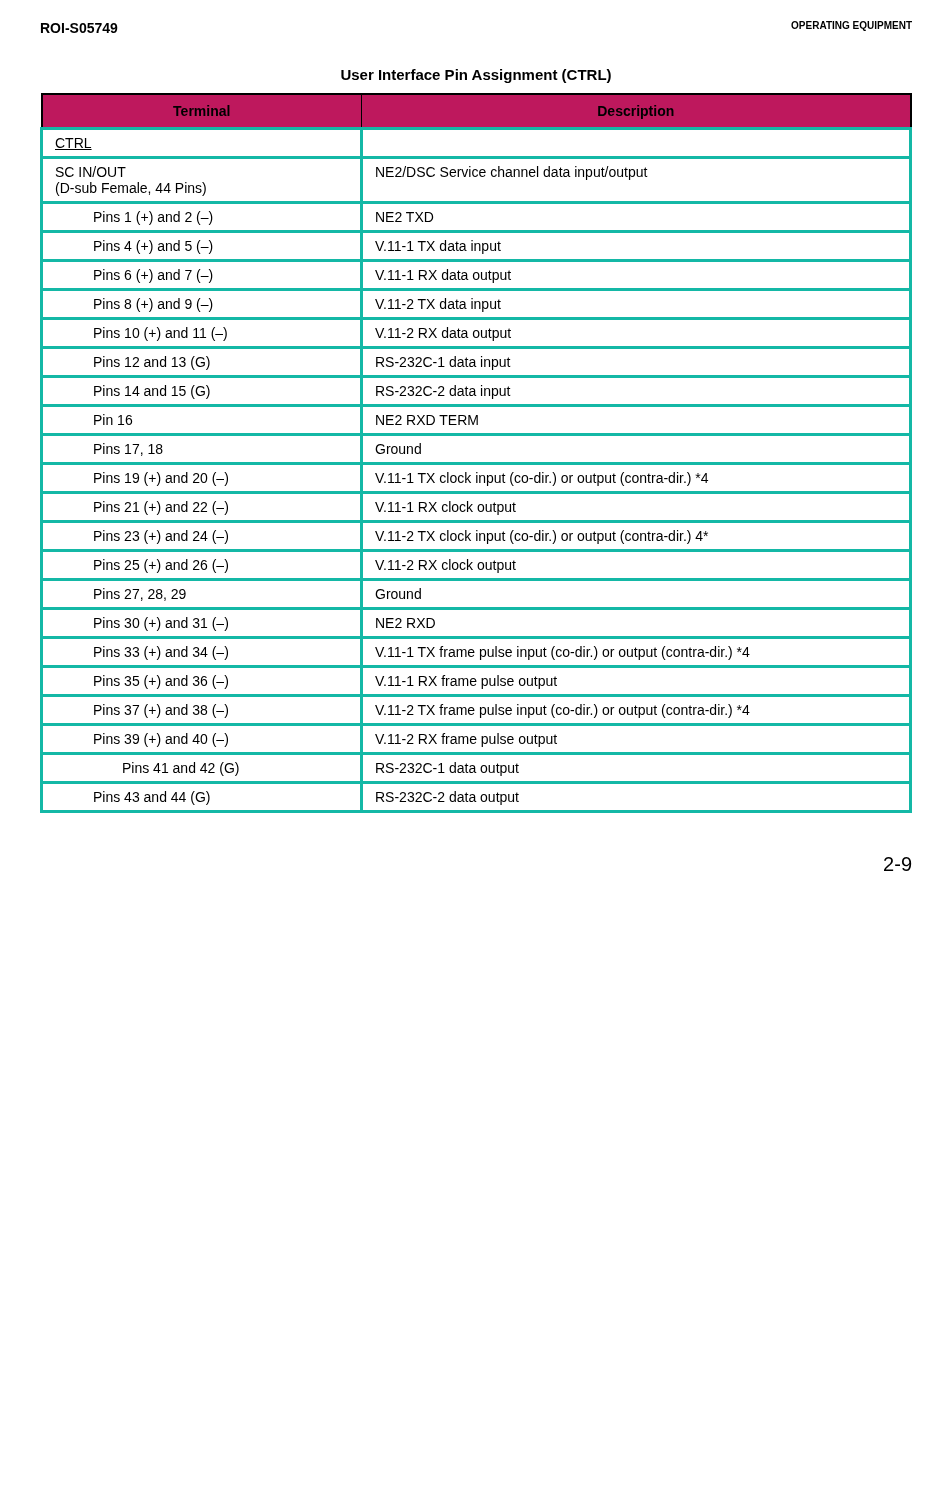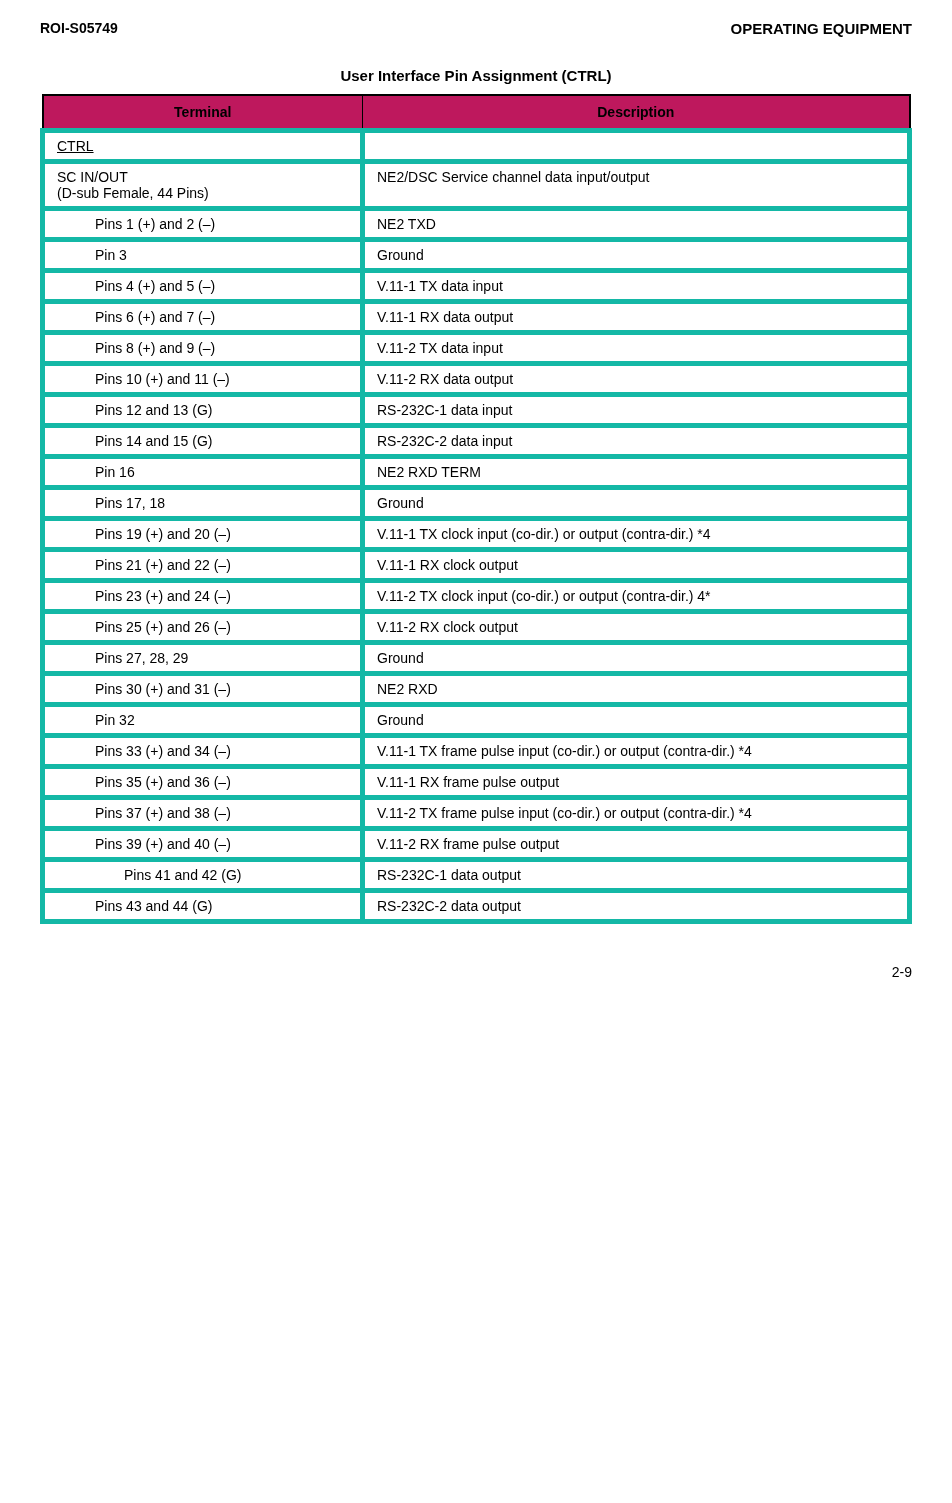--- a/index.html
+++ b/index.html
@@ -21,21 +21,21 @@
       justify-content: space-between;
       align-items: flex-start;
       margin-bottom: 30px;
     }
     .doc-id {
       font-weight: bold;
       font-size: 14px;
     }
     .doc-title {
       font-weight: bold;
-      font-size: 15px;
+      font-size: 10px;
       text-align: right;
     }
     .table-title {
       text-align: center;
       font-weight: bold;
       font-size: 15px;
       margin-bottom: 10px;
     }
     .main-table {
       width: 100%;
@@ -44,32 +44,32 @@
     }
     .main-table th {
       border: 1px solid #000;
       padding: 8px 12px;
       text-align: center;
       font-weight: bold;
       font-size: 14px;
       background: #be185d;
     }
     .main-table td {
-      border: 5px solid #14b8a6;
+      border: 3px solid #14b8a6;
       padding: 5px 12px;
       vertical-align: top;
       font-size: 14px;
     }
     .main-table tr td:first-child {
       width: 320px;
     }
     .page-footer {
       text-align: right;
       margin-top: 40px;
-      font-size: 14px;
+      font-size: 20px;
     }
     .header-row th {
       border-top: 2px solid #000;
       border-bottom: 2px solid #000;
     }
   </style>
 </head>
 <body>
 
 <div class="page-header">
@@ -91,24 +91,20 @@
         <td><span style="text-decoration: underline; font-weight: normal;">CTRL</span></td>
         <td style="border-bottom: 1px solid rgb(0, 0, 0);"></td>
       </tr>
       <tr>
         <td>SC IN/OUT<br>(D-sub Female, 44 Pins)</td>
         <td>NE2/DSC Service channel data input/output</td>
       </tr>
       <tr>
         <td style="padding-left: 50px;">Pins 1 (+) and 2 (–)</td>
         <td>NE2 TXD</td>
-      </tr>
-      <tr>
-        <td style="padding-left: 50px;">Pin 3</td>
-        <td>Ground</td>
       </tr>
       <tr>
         <td style="padding-left: 50px;">Pins 4 (+) and 5 (–)</td>
         <td>V.11-1 TX data input</td>
       </tr>
       <tr>
         <td style="padding-left: 50px;">Pins 6 (+) and 7 (–)</td>
         <td>V.11-1 RX data output</td>
       </tr>
       <tr>
@@ -153,24 +149,20 @@
       </tr>
       <tr>
         <td style="padding-left: 50px;">Pins 27, 28, 29</td>
         <td>Ground</td>
       </tr>
       <tr>
         <td style="padding-left: 50px;">Pins 30 (+) and 31 (–)</td>
         <td>NE2 RXD</td>
       </tr>
       <tr>
-        <td style="padding-left: 50px;">Pin 32</td>
-        <td>Ground</td>
-      </tr>
-      <tr>
         <td style="padding-left: 50px;">Pins 33 (+) and 34 (–)</td>
         <td>V.11-1 TX frame pulse input (co-dir.) or output (contra-dir.) *4</td>
       </tr>
       <tr>
         <td style="padding-left: 50px;">Pins 35 (+) and 36 (–)</td>
         <td>V.11-1 RX frame pulse output</td>
       </tr>
       <tr>
         <td style="padding-left: 50px;">Pins 37 (+) and 38 (–)</td>
         <td>V.11-2 TX frame pulse input (co-dir.) or output (contra-dir.) *4</td>

